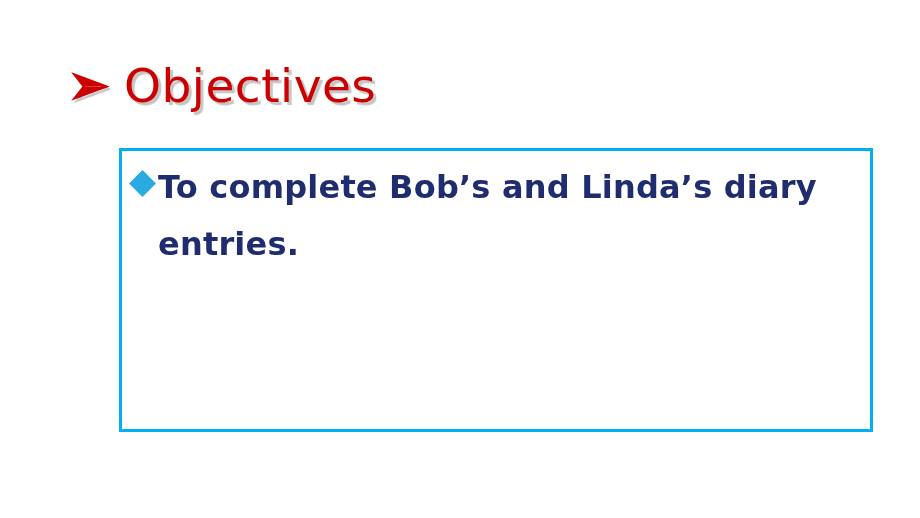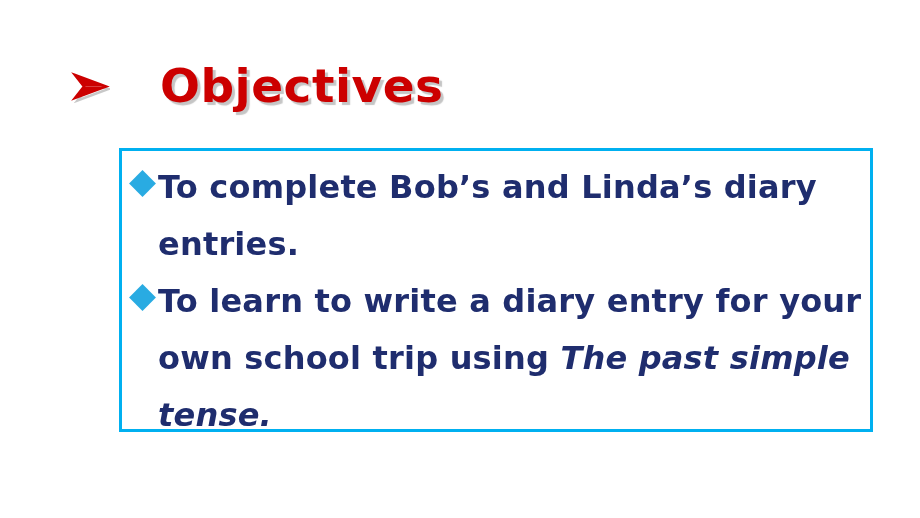--- a/index.html
+++ b/index.html
@@ -38,27 +38,26 @@
   #arrow-bullet-icon {
     width: 40px;
     height: 34px;
     flex: 0 0 auto;
     display: block;
   }
 
   #page-title {
     font-family: "DejaVu Sans", sans-serif;
     font-size: 47px;
-    font-weight: bold;
+    font-weight: normal;
     color: #CC0000;
     letter-spacing: 0.5px;
     line-height: 1;
     white-space: nowrap;
     text-shadow: 3px 3px 1px rgba(150,150,150,0.55);
-    margin-left: 36px;
   }
 
   
   #objectives-box {
     position: absolute;
     left: 104px;
     top: 148px;
     width: 754px;
     height: 284px;
     box-sizing: border-box;
@@ -134,27 +133,17 @@
       <div class="objective-item">
         <div class="diamond-icon">
           <div class="shape" style="background: rgb(41, 171, 226);"></div>
         </div>
         <div class="objective-text" style="color: rgb(31, 45, 110);">
           <span>To complete Bob’s and Linda’s diary</span>
           <span>entries.</span>
         </div>
       </div>
 
-      <div class="objective-item">
-        <div class="diamond-icon">
-          <div class="shape" style="background: rgb(41, 171, 226);"></div>
-        </div>
-        <div class="objective-text" style="color: rgb(31, 45, 110);">
-          <span>To learn to write a diary entry for</span>
-          <span>your own school trip using </span><span class="italic-term">The past</span>
-          <span class="italic-term">simple tense.</span>
-        </div>
-      </div>
 
     </div>
   </div>
 
 </div>
 
 </body></html>

